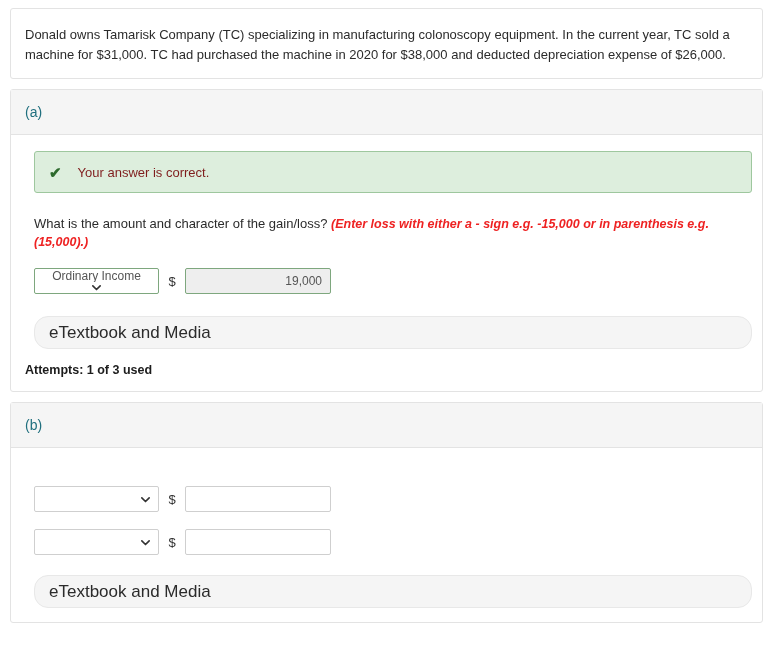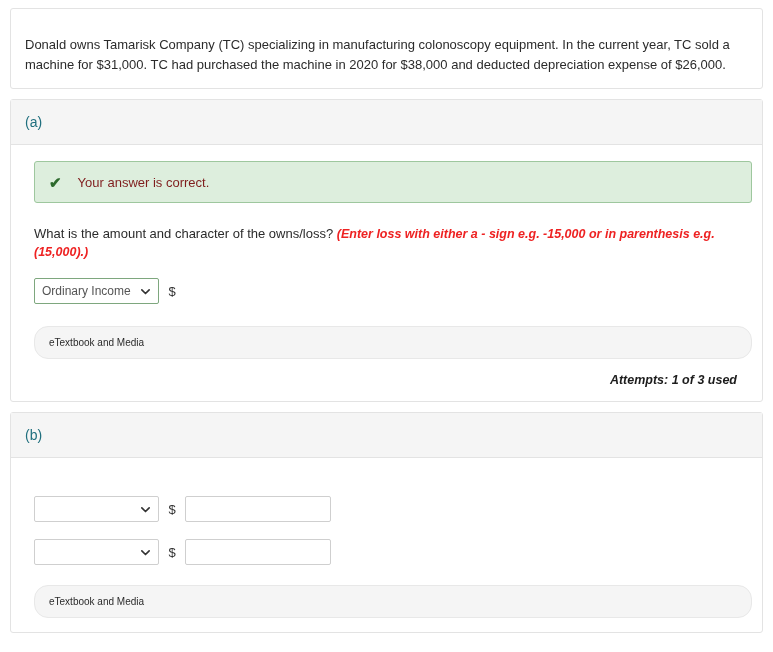--- a/index.html
+++ b/index.html
@@ -23,21 +23,21 @@
 
   
   .card {
     background: #ffffff;
     border: 1px solid #e3e3e3;
     border-radius: 3px;
     margin-bottom: 10px;
     box-sizing: border-box;
   }
   .card-prompt {
-    padding: 26px 14px 13px 14px;
+    padding: 16px 14px 13px 14px;
   }
   .prompt-text {
     font-size: 13px;
     line-height: 20px;
     color: #2b2b2b;
   }
 
   
   .part-header {
     background: #f5f5f5;
@@ -111,20 +111,21 @@
     border: 1px solid #cfcfcf;
     background: #ffffff;
     border-radius: 2px;
     display: flex;
     align-items: center;
     padding: 0 7px;
     position: relative;
   }
   .sel.correct {
     border-color: #7ea77e;
+    flex-direction: column;
   }
   .sel-value {
     font-size: 12px;
     color: #555555;
     flex: 1;
     white-space: nowrap;
     overflow: hidden;
   }
   .chev {
     width: 11px;
@@ -163,32 +164,30 @@
     margin: 22px 0 0 9px;
     width: 718px;
     height: 33px;
     box-sizing: border-box;
     background: #f5f5f5;
     border: 1px solid #e8e8e8;
     border-radius: 14px;
     display: flex;
     align-items: center;
     padding: 0 14px;
-    font-size: 10px;
+    font-size: 17px;
     color: #2b2b2b;
   }
 
   
   .attempts {
     margin: 14px 11px 0 0;
-    text-align: right;
     font-size: 12.5px;
     font-weight: bold;
     color: #1c1c1c;
-    font-style: italic;
   }
 </style>
 </head>
 <body>
 
 <div class="page">
 
   <div class="card card-prompt">
     <div class="prompt-text">Donald owns Tamarisk Company (TC) specializing in manufacturing colonoscopy equipment. In the current year, TC sold a machine for $31,000. TC had purchased the machine in 2020 for $38,000 and deducted depreciation expense of $26,000.</div>
   </div>
@@ -198,33 +197,36 @@
       <span class="part-label">(a)</span>
     </div>
     <div class="part-body">
 
       <div class="alert-success">
         <span class="alert-check">✔</span>
         <span class="alert-text">Your answer is correct.</span>
       </div>
 
       <div class="question-line">
-        <span>What is the amount and character of the owns/loss?</span>
+        <span>What is the amount and character of the gain/loss?</span>
         <span class="hint">(Enter loss with either a - sign e.g. -15,000 or in parenthesis e.g. (15,000).)</span>
       </div>
 
       <div class="answer-rows">
         <div class="answer-row">
           <div class="sel correct">
             <span class="sel-value">Ordinary Income</span>
             <svg class="chev" viewBox="0 0 12 12" aria-hidden="true">
               <path d="M2 4.2 L6 8.2 L10 4.2" fill="none" stroke="currentColor" stroke-width="1.8" stroke-linecap="round" stroke-linejoin="round"></path>
             </svg>
           </div>
           <span class="dollar">$</span>
+          <div class="amt correct">
+            <span>19,000</span>
+          </div>
         </div>
       </div>
 
       <div class="etext">
         <span>eTextbook and Media</span>
       </div>
 
       <div class="attempts">Attempts: 1 of 3 used</div>
     </div>
   </div>

